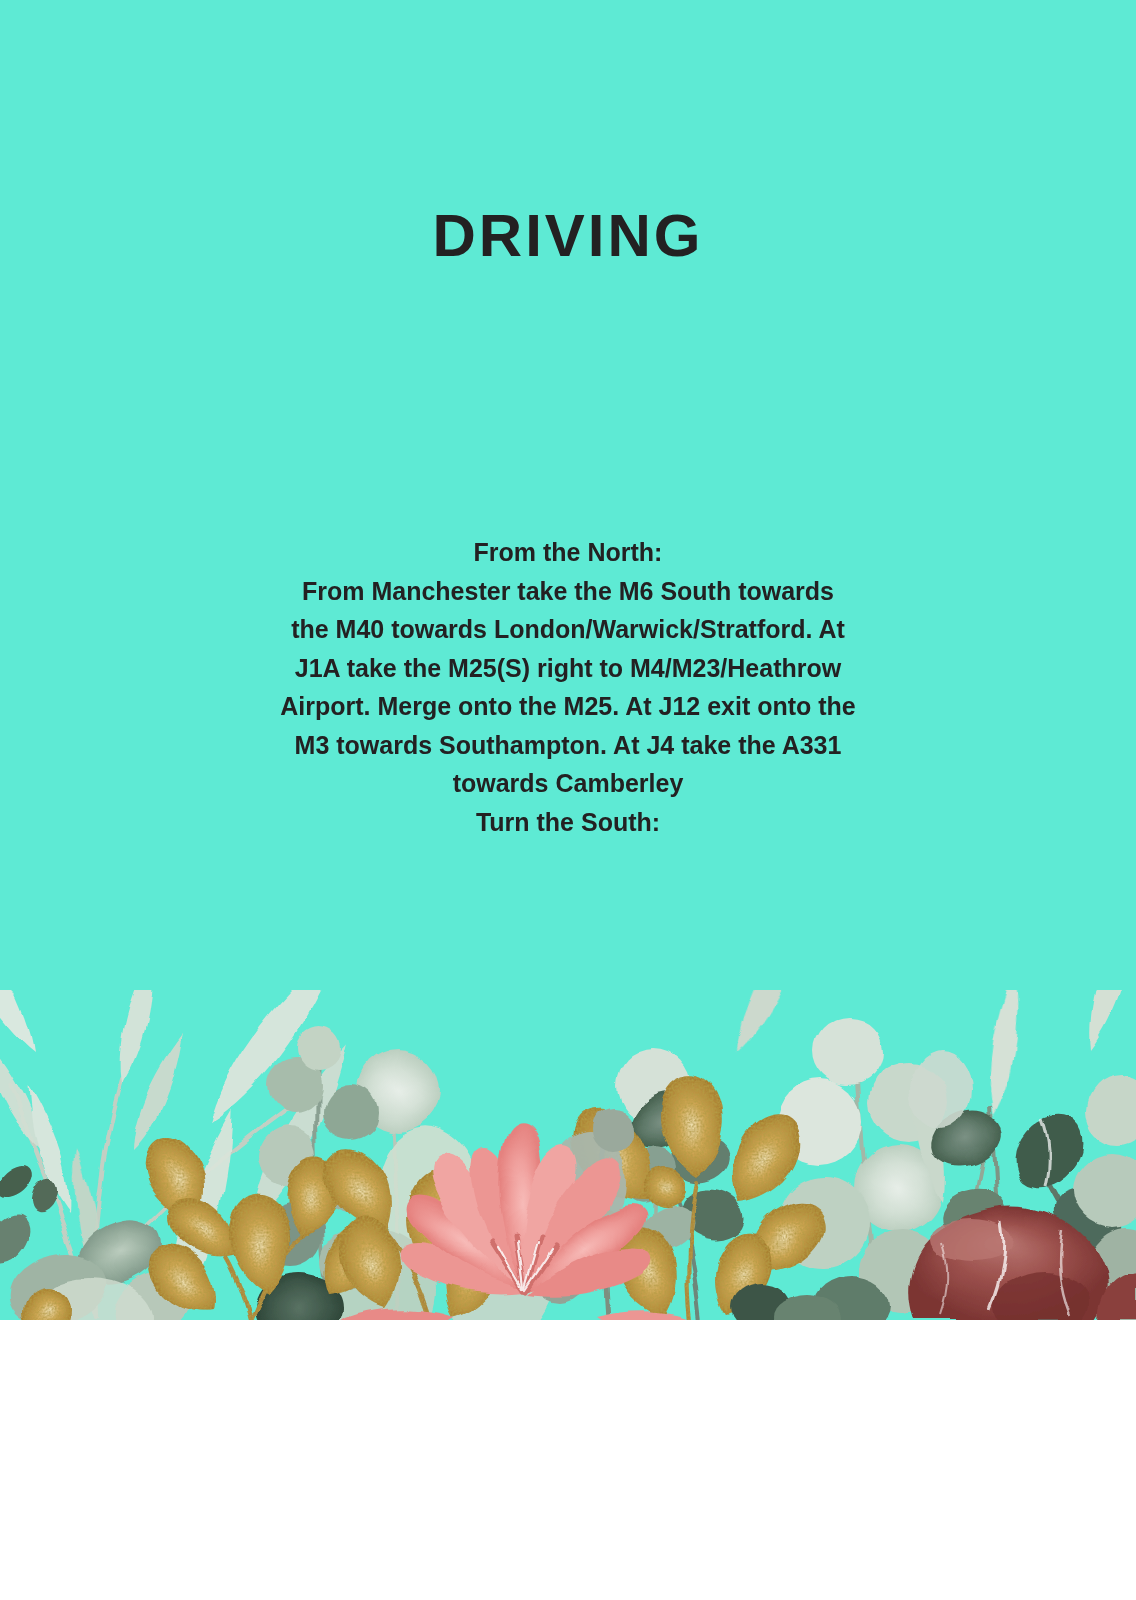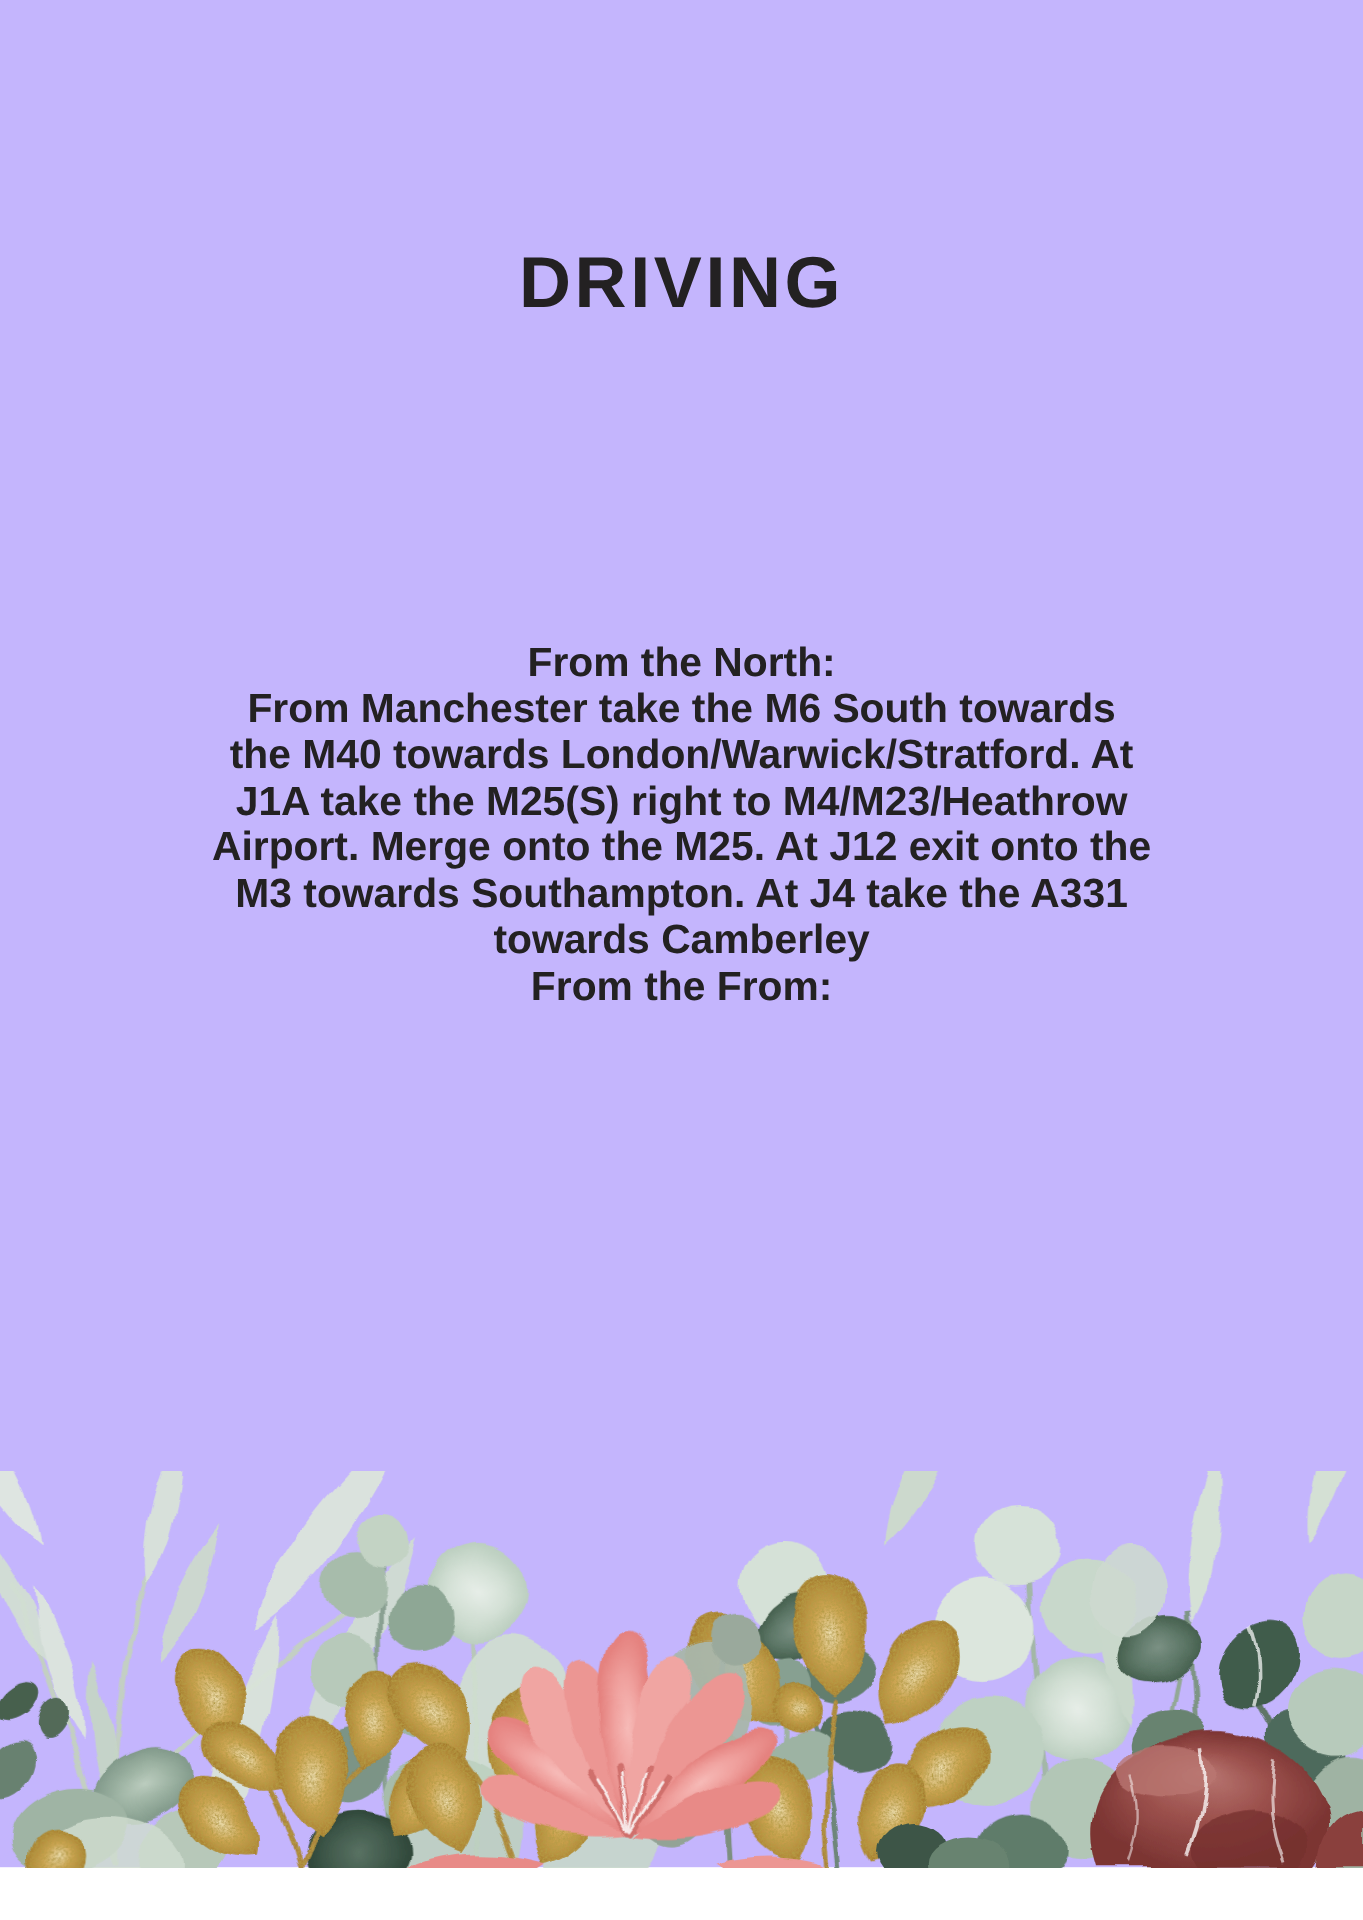--- a/index.html
+++ b/index.html
@@ -1,43 +1,43 @@
 <!DOCTYPE html>
 <html><head>
 <meta charset="utf-8">
 <style>
   html,body{margin:0;padding:0;background:#ffffff;}
   body{width:1136px;height:1600px;font-family:"Liberation Sans",sans-serif;overflow:hidden;}
-  .page{position:relative;width:1136px;height:1556px;background:#c4b5fd;overflow:hidden;}
+  .page{position:relative;width:1136px;height:1320px;background:#5eead4;overflow:hidden;}
   .title{position:absolute;top:192px;left:0;width:1136px;margin:0;text-align:center;
          font-size:60px;line-height:88px;font-weight:700;letter-spacing:3px;color:#232122;}
   .title span{display:block;}
   .instructions{position:absolute;top:533px;left:0;width:1136px;text-align:center;
-         font-size:34px;line-height:38.5px;font-weight:700;color:#232122;}
+         font-size:25px;line-height:38.5px;font-weight:700;color:#232122;}
   .line{white-space:nowrap;}
   .floral{position:absolute;left:0;bottom:0;width:1136px;height:330px;display:block;}
 </style>
 </head>
 <body>
 
 <div class="page">
 
   <h1 class="title">
     <span>DRIVING</span>
   </h1>
 
   <div class="instructions">
     <div class="line">From the North:</div>
     <div class="line">From Manchester take the M6 South towards</div>
     <div class="line">the M40 towards London/Warwick/Stratford. At</div>
     <div class="line">J1A take the M25(S) right to M4/M23/Heathrow</div>
     <div class="line">Airport. Merge onto the M25. At J12 exit onto the</div>
     <div class="line">M3 towards Southampton. At J4 take the A331</div>
     <div class="line">towards Camberley</div>
-    <div class="line">From the From:</div>
+    <div class="line">Turn the South:</div>
   </div>
 
   <svg class="floral" viewBox="0 0 1136 330" preserveAspectRatio="none" aria-hidden="true">
     <defs>
       <radialGradient id="gPale">
           <stop offset="0%" stop-color="#e7eee8"></stop>
           <stop offset="55%" stop-color="#d3e0d5"></stop>
           <stop offset="100%" stop-color="#bccfc0"></stop>
         </radialGradient>
       <radialGradient id="gSage">

